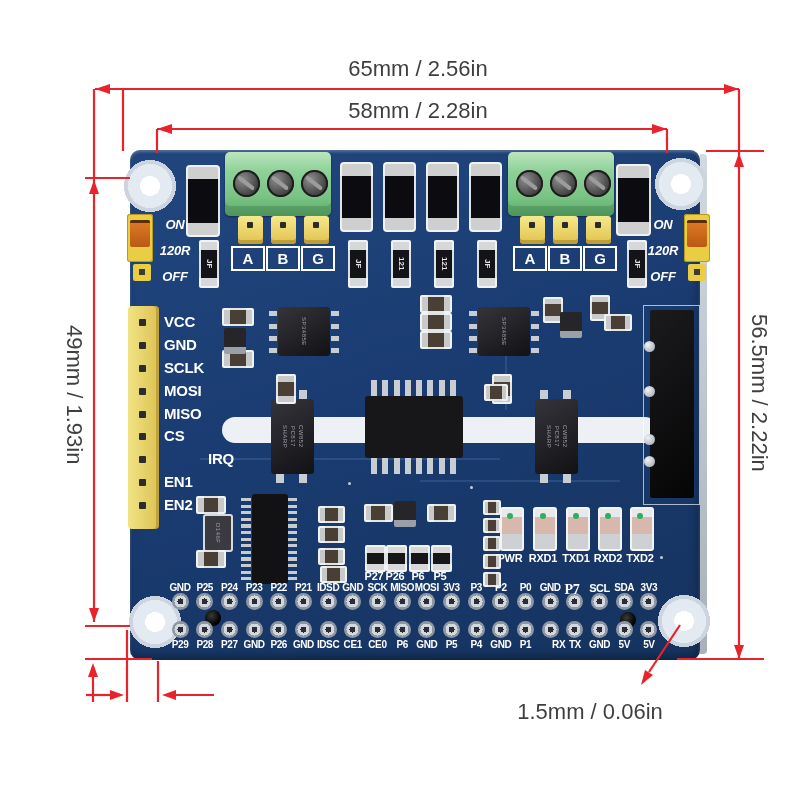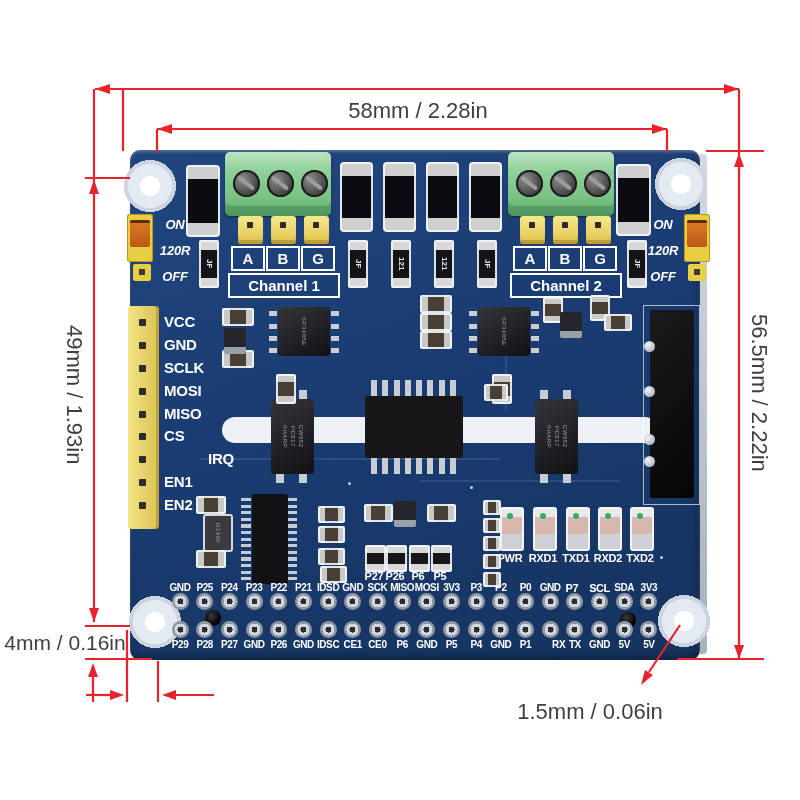--- a/index.html
+++ b/index.html
@@ -133,22 +133,20 @@
   <div class="ytab" style="left:520px;top:216px">
       <i></i>
     </div>
   <div class="ytab" style="left:553px;top:216px">
       <i></i>
     </div>
   <div class="ytab" style="left:586px;top:216px">
       <i></i>
     </div>
 
-  <div class="cellbox" style="left:228px;top:273px;width:108px;height:21px;line-height:21px">Channel 1</div>
-  <div class="cellbox" style="left:510px;top:273px;width:108px;height:21px;line-height:21px">Channel 2</div>
 
   <div class="jumper" style="left:127px;top:214px">
       <i></i>
     </div>
   <div class="jtab" style="left:133px;top:264px">
       <i></i>
     </div>
   <div class="jumper" style="left:684px;top:214px">
       <i></i>
     </div>
@@ -251,24 +249,24 @@
       <polygon points="94,622 89,608 99,608"></polygon>
       <polygon points="739,153 734,167 744,167"></polygon>
       <polygon points="739,659 734,645 744,645"></polygon>
       <polygon points="93,663 88,677 98,677"></polygon>
       <polygon points="124,695 110,690 110,700"></polygon>
       <polygon points="162,695 176,690 176,700"></polygon>
       <polygon points="641,685 653,675 645,670"></polygon>
     </g>
   </svg>
 
+  <div class="dimtext" style="left:288px;top:56px;width:260px">65mm / 2.56in</div>
   <div class="dimtext" style="left:288px;top:98px;width:260px">58mm / 2.28in</div>
   <div class="dimtext vdim" style="left:59px;top:277px;width:30px;height:235px">49mm / 1.93in</div>
   <div class="dimtext vdim" style="left:744px;top:270px;width:30px;height:245px">56.5mm / 2.22in</div>
-  <div class="dimtext" style="left:2px;top:631px;width:126px;font-size:21px">4mm / 0.16in</div>
   <div class="dimtext" style="left:485px;top:699px;width:210px">1.5mm / 0.06in</div>
 <div class="gpin" style="position: absolute; left: 171.5px; top: 592.5px;"></div>
     <div class="gpin" style="position: absolute; left: 171.5px; top: 620.5px;"></div>
     <div class="silk" style="position: absolute; left: 165px; top: 582px; width: 30px; font-size: 10px; letter-spacing: -0.4px;">GND</div>
     <div class="silk" style="position: absolute; left: 165px; top: 639px; width: 30px; font-size: 10px; letter-spacing: -0.4px;">P29</div>
     <div class="gpin" style="position: absolute; left: 196.18px; top: 592.5px;"></div>
     <div class="gpin" style="position: absolute; left: 196.18px; top: 620.5px;"></div>
     <div class="silk" style="position: absolute; left: 189.68px; top: 582px; width: 30px; font-size: 10px; letter-spacing: -0.4px;">P25</div>
     <div class="silk" style="position: absolute; left: 189.68px; top: 639px; width: 30px; font-size: 10px; letter-spacing: -0.4px;">P28</div>
     <div class="gpin" style="position: absolute; left: 220.86px; top: 592.5px;"></div>
@@ -322,21 +320,21 @@
     <div class="gpin" style="position: absolute; left: 517.02px; top: 592.5px;"></div>
     <div class="gpin" style="position: absolute; left: 517.02px; top: 620.5px;"></div>
     <div class="silk" style="position: absolute; left: 510.52px; top: 582px; width: 30px; font-size: 10px; letter-spacing: -0.4px;">P0</div>
     <div class="silk" style="position: absolute; left: 510.52px; top: 639px; width: 30px; font-size: 10px; letter-spacing: -0.4px;">P1</div>
     <div class="gpin" style="position: absolute; left: 541.7px; top: 592.5px;"></div>
     <div class="gpin" style="position: absolute; left: 541.7px; top: 620.5px;"></div>
     <div class="silk" style="position: absolute; left: 535.2px; top: 582px; width: 30px; font-size: 10px; letter-spacing: -0.4px;">GND</div>
     <div class="silk" style="position: absolute; left: 535.2px; top: 639px; width: 30px; font-size: 10px; letter-spacing: -0.4px; text-align: right;">RX</div>
     <div class="gpin" style="position: absolute; left: 566.38px; top: 592.5px;"></div>
     <div class="gpin" style="position: absolute; left: 566.38px; top: 620.5px;"></div>
-    <div class="silk" style="position: absolute; left: 559.88px; top: 582px; width: 24px; font-size: 11px; letter-spacing: -0.4px;">P7</div>
+    <div class="silk" style="position: absolute; left: 559.88px; top: 582px; width: 24px; font-size: 14px; letter-spacing: -0.4px; font-family: Liberation Serif, serif;">P7</div>
     <div class="silk" style="position: absolute; left: 559.88px; top: 639px; width: 30px; font-size: 10px; letter-spacing: -0.4px;">TX</div>
     <div class="gpin" style="position: absolute; left: 591.06px; top: 592.5px;"></div>
     <div class="gpin" style="position: absolute; left: 591.06px; top: 620.5px;"></div>
     <div class="silk" style="position: absolute; left: 584.56px; top: 582px; width: 30px; font-size: 11px; letter-spacing: -0.4px;">SCL</div>
     <div class="silk" style="position: absolute; left: 584.56px; top: 639px; width: 30px; font-size: 10px; letter-spacing: -0.4px;">GND</div>
     <div class="gpin" style="position: absolute; left: 615.74px; top: 592.5px;"></div>
     <div class="gpin" style="position: absolute; left: 615.74px; top: 620.5px;"></div>
     <div class="silk" style="position: absolute; left: 609.24px; top: 582px; width: 30px; font-size: 10px; letter-spacing: -0.4px;">SDA</div>
     <div class="silk" style="position: absolute; left: 609.24px; top: 639px; width: 30px; font-size: 10px; letter-spacing: -0.4px;">5V</div>
     <div class="gpin" style="position: absolute; left: 640.42px; top: 592.5px;"></div>

